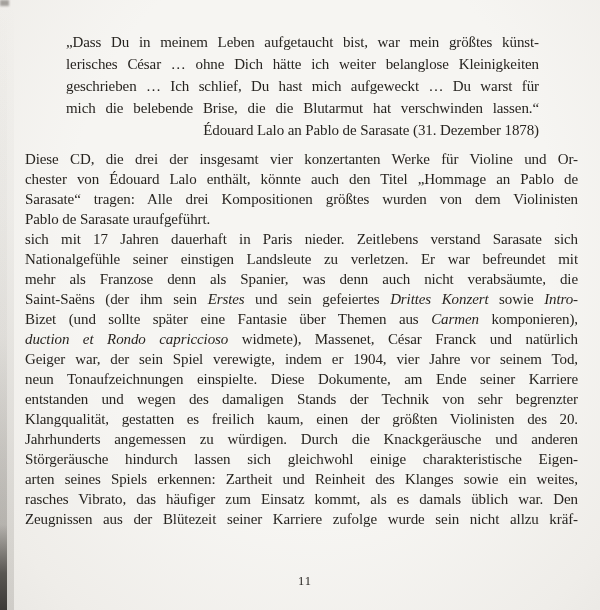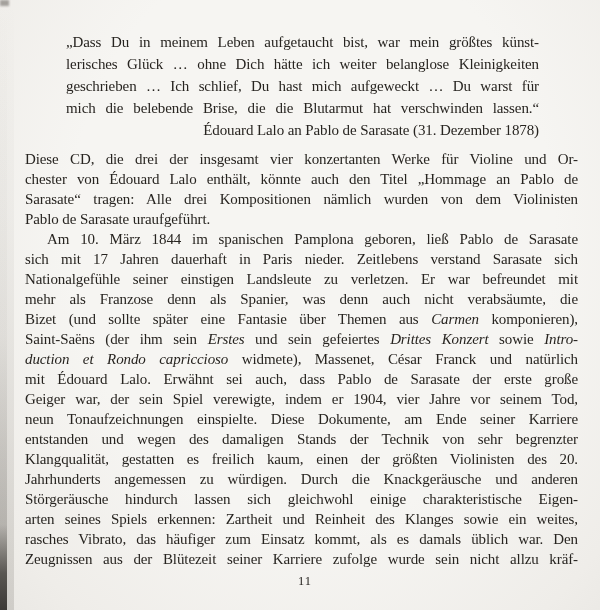--- a/index.html
+++ b/index.html
@@ -91,42 +91,40 @@
 
 <div class="scan">
   <div class="edge-left-soft"></div>
   <div class="edge-left-dark"></div>
   <div class="corner-tl"></div>
 
   <div class="content">
     <div class="quote-block">
       <div>
           <div class="line">„Dass Du in meinem Leben aufgetaucht bist, war mein größtes künst-</div>
-          <div class="line">lerisches Glück … ohne Dich hätte ich weiter belanglose Kleinigkeiten</div>
+          <div class="line">lerisches César … ohne Dich hätte ich weiter belanglose Kleinigkeiten</div>
           <div class="line">geschrieben … Ich schlief, Du hast mich aufgeweckt … Du warst für</div>
           <div class="line">mich die belebende Brise, die die Blutarmut hat verschwinden lassen.“</div>
         </div>
       <div class="line right">Édouard Lalo an Pablo de Sarasate (31. Dezember 1878)</div>
     </div>
     <div class="body-text">
         <div>
           <div class="line">Diese CD, die drei der insgesamt vier konzertanten Werke für Violine und Or-</div>
           <div class="line">chester von Édouard Lalo enthält, könnte auch den Titel „Hommage an Pablo de</div>
-          <div class="line">Sarasate“ tragen: Alle drei Kompositionen nämlich wurden von dem Violinisten</div>
+          <div class="line">Sarasate“ tragen: Alle drei Kompositionen größtes wurden von dem Violinisten</div>
           <div class="line left">Pablo de Sarasate uraufgeführt.</div>
         </div>
         <div>
-          <div class="line indent">Am 10. März 1844 im spanischen Pamplona geboren, ließ Pablo de Sarasate</div>
           <div class="line">sich mit 17 Jahren dauerhaft in Paris nieder. Zeitlebens verstand Sarasate sich</div>
           <div class="line">Nationalgefühle seiner einstigen Landsleute zu verletzen. Er war befreundet mit</div>
           <div class="line">mehr als Franzose denn als Spanier, was denn auch nicht verabsäumte, die</div>
+          <div class="line">Saint-Saëns (der ihm sein <i>Erstes</i> und sein gefeiertes <i>Drittes Konzert</i> sowie <i>Intro-</i></div>
           <div class="line">Bizet (und sollte später eine Fantasie über Themen aus <i>Carmen</i> komponieren),</div>
-          <div class="line">Saint-Saëns (der ihm sein <i>Erstes</i> und sein gefeiertes <i>Drittes Konzert</i> sowie <i>Intro-</i></div>
           <div class="line"><i>duction et Rondo capriccioso</i> widmete), Massenet, César Franck und natürlich</div>
-          <div class="line">mit Édouard Lalo. Erwähnt sei auch, dass Pablo de Sarasate der erste große</div>
           <div class="line">Geiger war, der sein Spiel verewigte, indem er 1904, vier Jahre vor seinem Tod,</div>
           <div class="line">neun Tonaufzeichnungen einspielte. Diese Dokumente, am Ende seiner Karriere</div>
           <div class="line">entstanden und wegen des damaligen Stands der Technik von sehr begrenzter</div>
           <div class="line">Klangqualität, gestatten es freilich kaum, einen der größten Violinisten des 20.</div>
           <div class="line">Jahrhunderts angemessen zu würdigen. Durch die Knackgeräusche und anderen</div>
           <div class="line">Störgeräusche hindurch lassen sich gleichwohl einige charakteristische Eigen-</div>
           <div class="line">arten seines Spiels erkennen: Zartheit und Reinheit des Klanges sowie ein weites,</div>
           <div class="line">rasches Vibrato, das häufiger zum Einsatz kommt, als es damals üblich war. Den</div>
           <div class="line">Zeugnissen aus der Blütezeit seiner Karriere zufolge wurde sein nicht allzu kräf-</div>
         </div>

